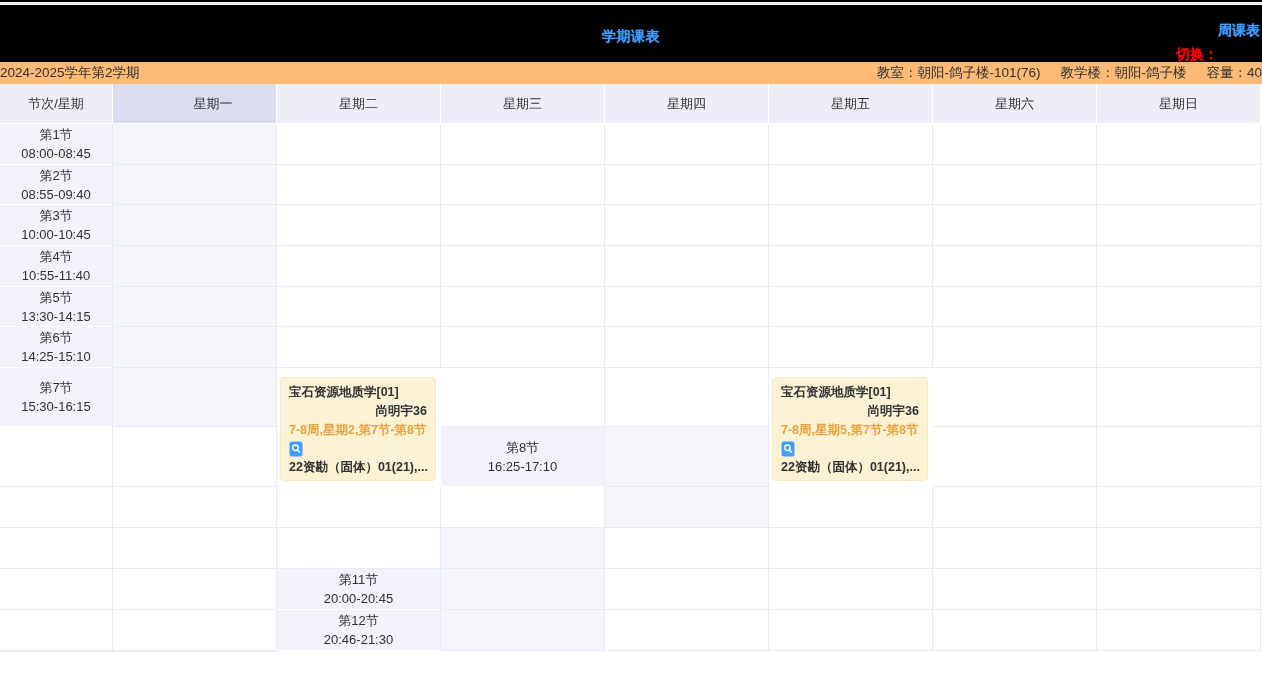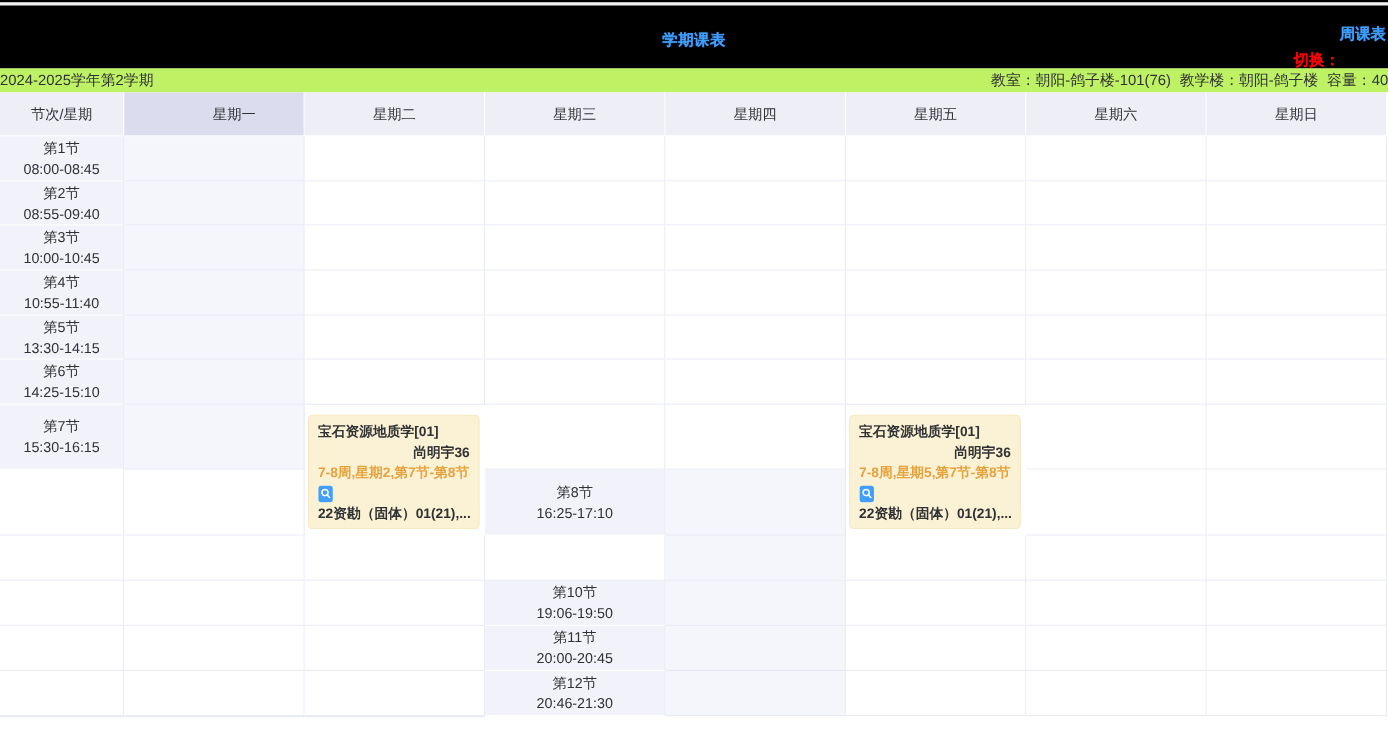--- a/index.html
+++ b/index.html
@@ -14,22 +14,22 @@
                   color:#409EFF; font-size:14px; font-weight:bold; letter-spacing:.5px;
                   text-shadow:0 0 1px rgba(64,158,255,.8); }
   .topbar-switch { position:absolute; top:0; right:2px; height:62px;
                    display:flex; align-items:center; font-size:14px; font-weight:bold; }
   .switch-label { color:#ff0000; text-shadow:0 0 1px rgba(255,0,0,.8);margin-top:48px; }
   .switch-link  { color:#409EFF; cursor:pointer; text-decoration:none;
                   text-shadow:0 0 1px rgba(64,158,255,.8); }
 
   
   .subheader { height:22px; display:flex; justify-content:space-between; align-items:center;
-               font-size:13.5px; color:#303133; background:#bef264;text-align:center; }
-  .subheader-right { display:flex; gap:8px; white-space:nowrap; }
+               font-size:13.5px; color:#303133; background:#fdba74;text-align:center; }
+  .subheader-right { display:flex; gap:20px; white-space:nowrap; }
   .subheader-right b { font-weight:normal; }
 
   
   .timetable { display:grid; width:1261px;
                grid-template-columns:113px repeat(7,164px);
                grid-template-rows:40px repeat(6,40.7px) 59px 60px repeat(4,41px); }
   .cell { border-right:1px solid #e8eaf6; border-bottom:1px solid #e8eaf6;
           font-size:13px; color:#303133; }
   .header-cell { background:#edeef6; border-right:1px solid #fff; border-bottom:1px solid #fff;
                  display:flex; align-items:center; justify-content:center; }
@@ -168,24 +168,20 @@
     <div class="cell body-cell"></div>
     <div class="cell body-cell"></div>
     <div class="cell body-cell"></div>
     <div class="cell body-cell mon"></div>
     <div class="cell body-cell"></div>
     <div class="cell body-cell"></div>
     <div class="cell body-cell"></div>
     <div class="cell body-cell"></div>
     <div class="cell body-cell"></div>
     <div class="cell body-cell"></div>
-    <div class="cell period-cell">
-      <div>第10节</div>
-      <div>19:06-19:50</div>
-    </div>
     <div class="cell body-cell mon"></div>
     <div class="cell body-cell"></div>
     <div class="cell body-cell"></div>
     <div class="cell body-cell"></div>
     <div class="cell body-cell"></div>
     <div class="cell body-cell"></div>
     <div class="cell body-cell"></div>
     <div class="cell period-cell">
       <div>第11节</div>
       <div>20:00-20:45</div>

